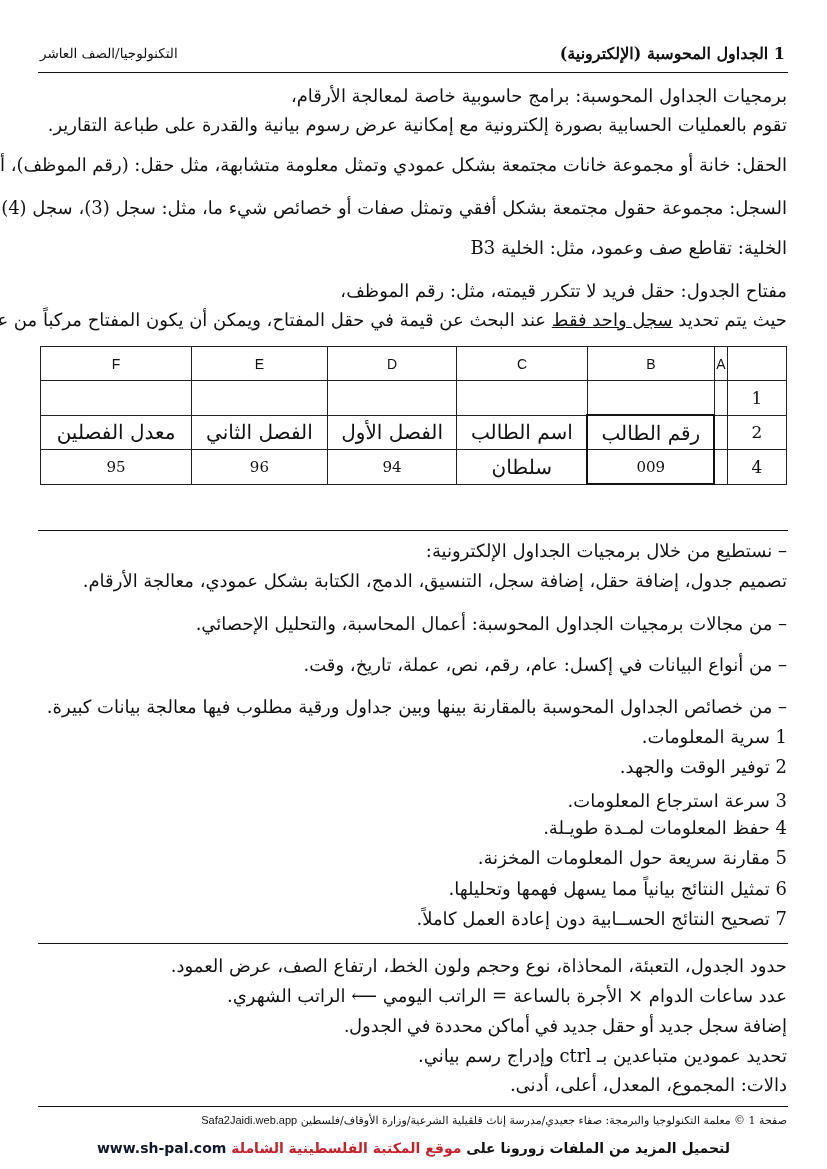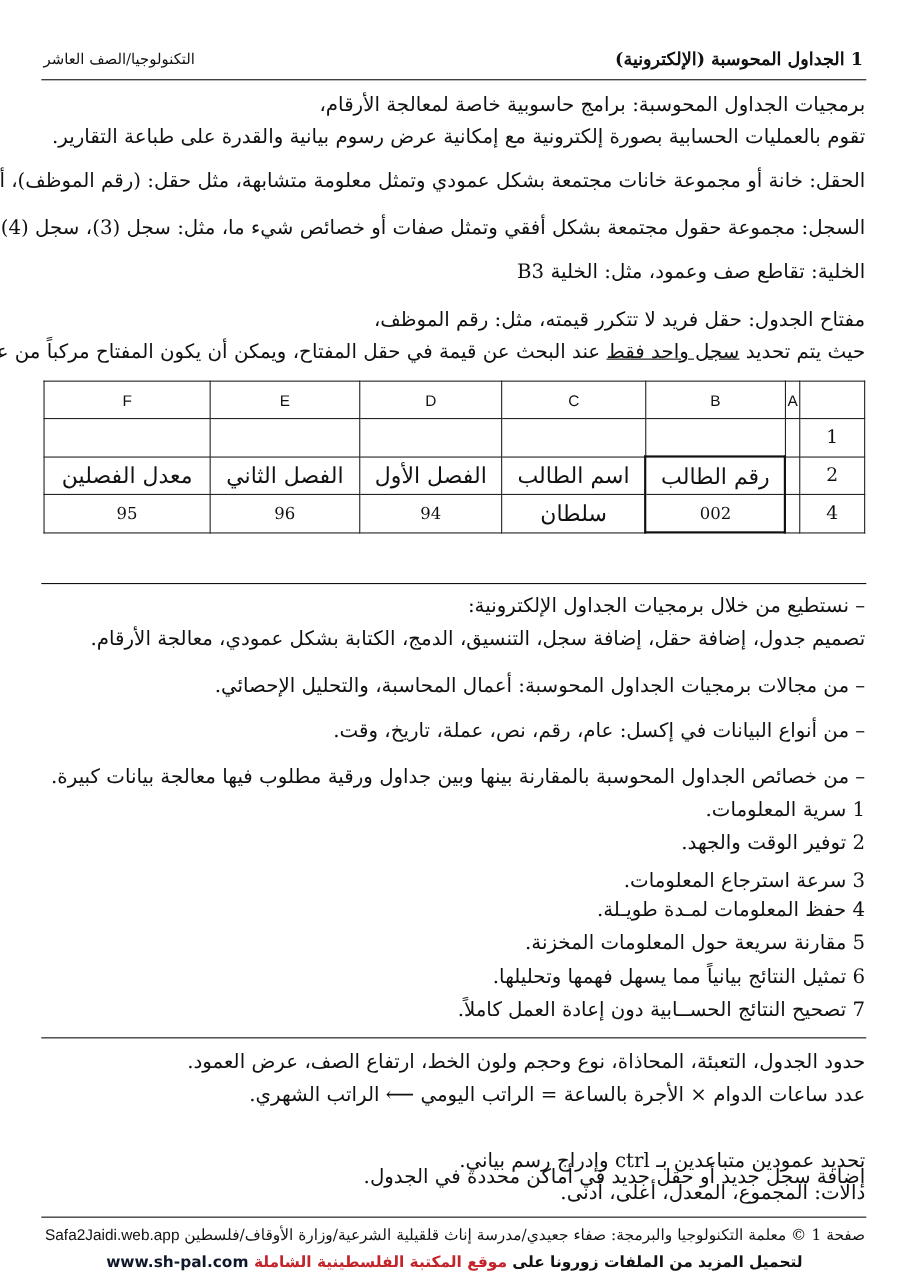--- a/index.html
+++ b/index.html
@@ -15,21 +15,21 @@
   table.sheet td { border:1px solid #222; height:33px; text-align:center; padding:0; vertical-align:middle; }
   table.sheet td.col { font-family:"Liberation Sans","DejaVu Sans",sans-serif; font-size:14px; }
   table.sheet td.rowh { font-size:17px; width:58px; }
   table.sheet td.ar { direction:rtl; font-size:20px; }
   .key { border-left:2.5px solid #111 !important; border-right:2.5px solid #111 !important; }
   .keytop { border-top:2.5px solid #111 !important; }
   .keybot { border-bottom:2.5px solid #111 !important; }
   .rec { border-top:2.5px solid #111 !important; border-bottom:2.5px solid #111 !important; }
   .recleft { border-left:2.5px solid #111 !important; }
   .underline { text-decoration:underline; }
-  .footer1 { left:40px; right:40px; top:1114px; font-size:14px; text-align:right; direction:rtl; white-space:nowrap; }
+  .footer1 { left:40px; right:40px; top:1114px; font-size:11px; text-align:right; direction:rtl; white-space:nowrap; }
   .footer1 .site { font-family:"Liberation Sans","DejaVu Sans",sans-serif; }
   .footer2 { left:0; right:0; top:1140px; text-align:center; font-size:14px; font-weight:bold;
              font-family:"DejaVu Sans","Liberation Sans",sans-serif; direction:rtl; }
   .blue { color:#0f172a; }
   .red { color:#c4232a; }
   .dark { color:#111; }
 </style>
 </head>
 <body>
 
@@ -73,21 +73,21 @@
     <td class="ar">اسم الطالب</td>
     <td class="ar key keytop">رقم الطالب</td>
     <td></td>
     <td class="rowh">2</td>
   </tr>
   <tr>
     <td>95</td>
     <td>96</td>
     <td>94</td>
     <td class="ar">سلطان</td>
-    <td class="key keybot">002</td>
+    <td class="key keybot">009</td>
     <td></td>
     <td class="rowh">4</td>
   </tr>
 </tbody>
   </table>
 
 <div class="rule" style="top:530px;"></div>
 
 <div class="abs t" style="top:541px;">– نستطيع من خلال برمجيات الجداول الإلكترونية:</div>
 <div class="abs t" style="top:571px;">تصميم جدول، إضافة حقل، إضافة سجل، التنسيق، الدمج، الكتابة بشكل عمودي، معالجة الأرقام.</div>
@@ -100,20 +100,20 @@
 <div class="abs t" style="top:791px;">3 سرعة استرجاع المعلومات.</div>
 <div class="abs t" style="top:818px;">4 حفظ المعلومات لمـدة طويـلة.</div>
 <div class="abs t" style="top:848px;">5 مقارنة سريعة حول المعلومات المخزنة.</div>
 <div class="abs t" style="top:879px;">6 تمثيل النتائج بيانياً مما يسهل فهمها وتحليلها.</div>
 <div class="abs t" style="top:909px;">7 تصحيح النتائج الحســابية دون إعادة العمل كاملاً.</div>
 
 <div class="rule" style="top:943px;"></div>
 
 <div class="abs t" style="top:956px;">حدود الجدول، التعبئة، المحاذاة، نوع وحجم ولون الخط، ارتفاع الصف، عرض العمود.</div>
 <div class="abs t" style="top:986px;">عدد ساعات الدوام × الأجرة بالساعة = الراتب اليومي ⟵ الراتب الشهري.</div>
-<div class="abs t" style="top:1060px;">إضافة سجل جديد أو حقل جديد في أماكن محددة في الجدول.</div>
+<div class="abs t" style="top:1016px;font-family:Liberation Serif, serif;">إضافة سجل جديد أو حقل جديد في أماكن محددة في الجدول.</div>
 <div class="abs t" style="top:1046px;">تحديد عمودين متباعدين بـ ctrl وإدراج رسم بياني.</div>
 <div class="abs t" style="top:1075px;">دالات: المجموع، المعدل، أعلى، أدنى.</div>
 
 <div class="rule" style="top:1106px;"></div>
 
 <div class="abs footer1"><span>صفحة 1 © معلمة التكنولوجيا والبرمجة: صفاء جعيدي/مدرسة إناث قلقيلية الشرعية/وزارة الأوقاف/فلسطين</span> <span class="site">Safa2Jaidi.web.app</span></div>
 <div class="abs footer2"><span class="dark">لتحميل المزيد من الملفات زورونا على</span> <span class="red">موقع المكتبة الفلسطينية الشاملة</span> <span class="blue">www.sh-pal.com</span></div>
 
 </body></html>

